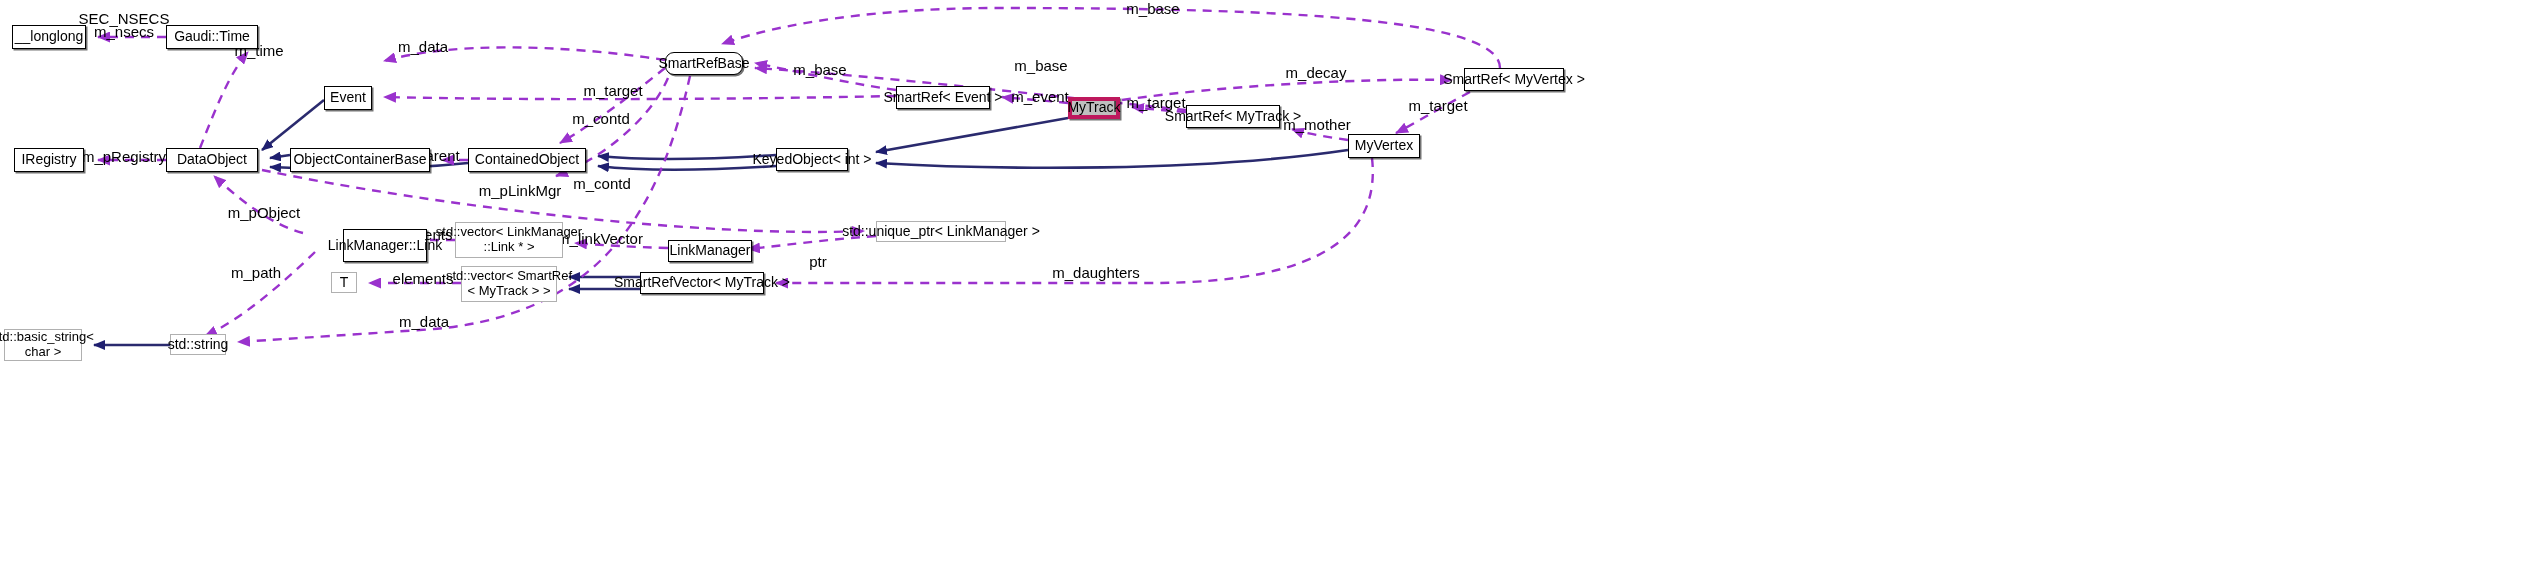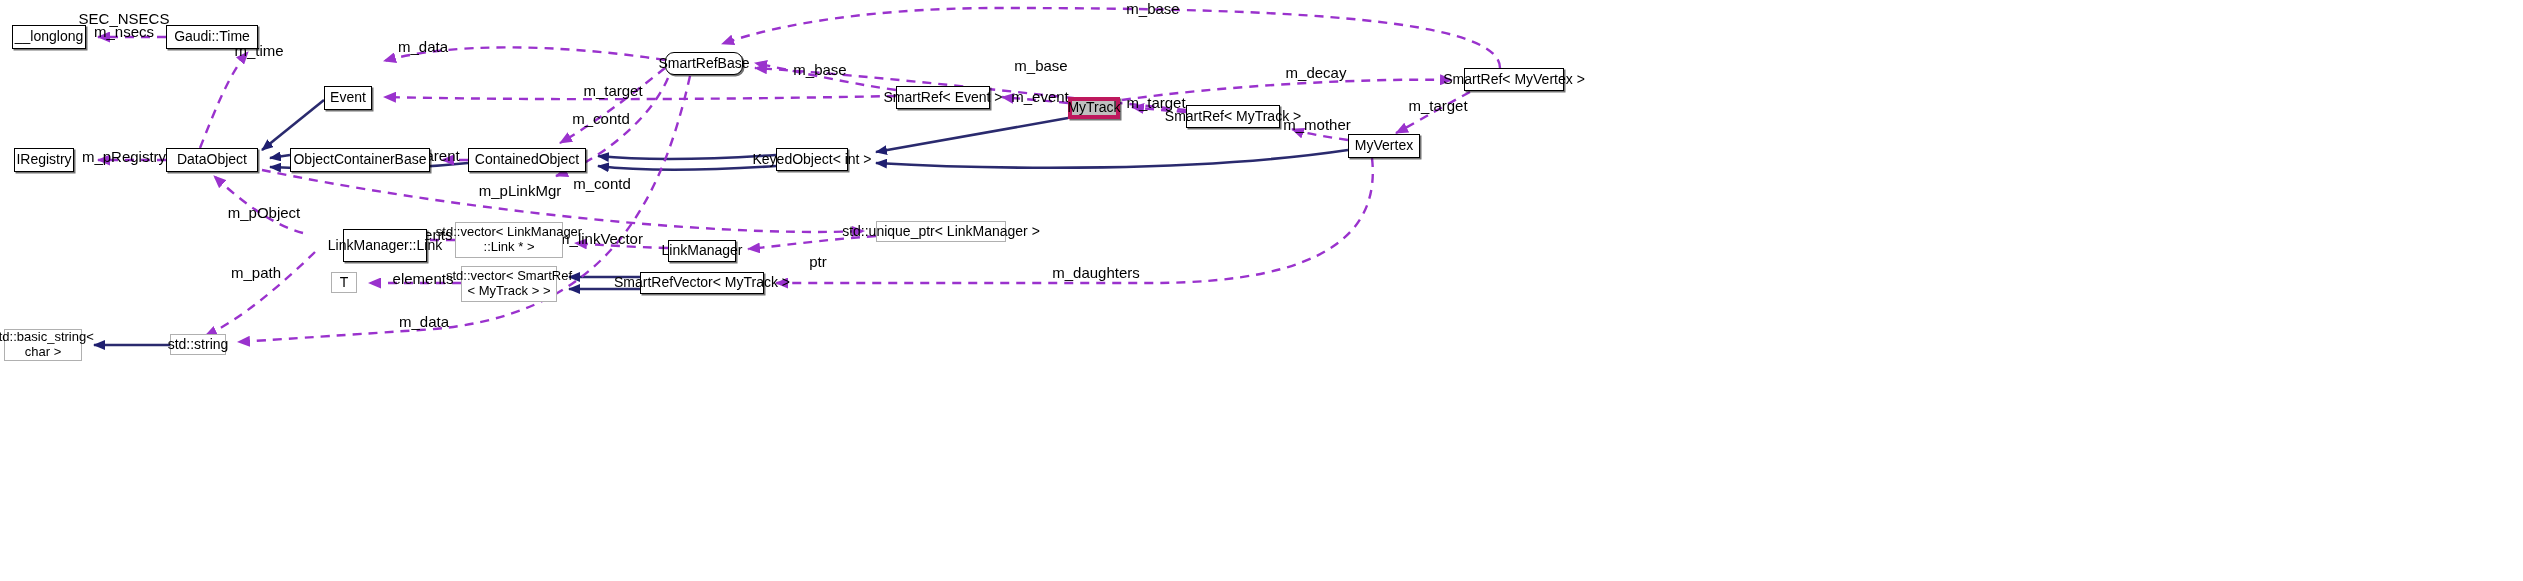--- a/index.html
+++ b/index.html
@@ -146,35 +146,35 @@
       <path d="M 665,68 C 640,88 600,120 560,143" marker-end="url(#useArrow)"></path>
 
       <path d="M 668,78 C 650,120 600,160 556,176" marker-end="url(#useArrow)"></path>
     </g>
   </svg>
 
   <div id="nodes-layer">
       <div class="node thick" style="left: 12px; top: 25px; width: 74px; height: 24px; font-size: 14px;">__longlong</div>
       <div class="node thick" style="left: 166px; top: 25px; width: 92px; height: 24px; font-size: 14px;">Gaudi::Time</div>
       <div class="node thick" style="left: 324px; top: 86px; width: 48px; height: 24px; font-size: 14px;">Event</div>
-      <div class="node thick" style="left: 14px; top: 148px; width: 60px; height: 24px; font-size: 14px;">IRegistry</div>
+      <div class="node thick" style="left: 14px; top: 148px; width: 70px; height: 24px; font-size: 14px;">IRegistry</div>
       <div class="node thick" style="left: 166px; top: 148px; width: 92px; height: 24px; font-size: 14px;">DataObject</div>
       <div class="node thick" style="left: 290px; top: 148px; width: 140px; height: 24px; font-size: 14px;">ObjectContainerBase</div>
       <div class="node thick" style="left: 468px; top: 148px; width: 118px; height: 24px; font-size: 14px;">ContainedObject</div>
       <div class="node thick" style="left: 665px; top: 52px; width: 78px; height: 23px; font-size: 14px; border-radius: 9px;">SmartRefBase</div>
       <div class="node thick" style="left: 896px; top: 86px; width: 94px; height: 23px; font-size: 14px;">SmartRef&lt; Event &gt;</div>
       <div class="node highlight" style="left: 1068px; top: 97px; width: 52px; height: 22px; font-size: 14px;">MyTrack</div>
       <div class="node thick" style="left: 1186px; top: 105px; width: 94px; height: 23px; font-size: 14px;">SmartRef&lt; MyTrack &gt;</div>
       <div class="node thick" style="left: 776px; top: 148px; width: 72px; height: 23px; font-size: 14px;">KeyedObject&lt; int &gt;</div>
       <div class="node thick" style="left: 1348px; top: 134px; width: 72px; height: 24px; font-size: 14px;">MyVertex</div>
       <div class="node thick" style="left: 1464px; top: 68px; width: 100px; height: 23px; font-size: 14px;">SmartRef&lt; MyVertex &gt;</div>
       <div class="node thick" style="left: 303px; top: 229px; width: 84px; height: 33px; font-size: 14px; margin-left: 40px;">LinkManager::Link</div>
       <div class="node tmpl" style="left: 455px; top: 222px; width: 108px; height: 36px; font-size: 13px;">std::vector&lt; LinkManager
 ::Link * &gt;</div>
-      <div class="node thick" style="left: 668px; top: 240px; width: 68px; height: 22px; font-size: 14px;">LinkManager</div>
+      <div class="node thick" style="left: 668px; top: 240px; width: 84px; height: 22px; font-size: 14px;">LinkManager</div>
       <div class="node tmpl" style="left: 876px; top: 221px; width: 130px; height: 21px; font-size: 14px;">std::unique_ptr&lt; LinkManager &gt;</div>
       <div class="node tmpl" style="left: 331px; top: 272px; width: 26px; height: 21px; font-size: 14px;">T</div>
       <div class="node tmpl" style="left: 461px; top: 266px; width: 96px; height: 36px; font-size: 13px;">std::vector&lt; SmartRef
 &lt; MyTrack &gt; &gt;</div>
       <div class="node thick" style="left: 640px; top: 272px; width: 124px; height: 22px; font-size: 14px;">SmartRefVector&lt; MyTrack &gt;</div>
       <div class="node tmpl" style="left: 4px; top: 329px; width: 78px; height: 32px; font-size: 13px;">std::basic_string&lt;
 char &gt;</div>
       <div class="node tmpl" style="left: 170px; top: 334px; width: 56px; height: 21px; font-size: 14px;">std::string</div>
     </div>
   <div id="labels-layer">

